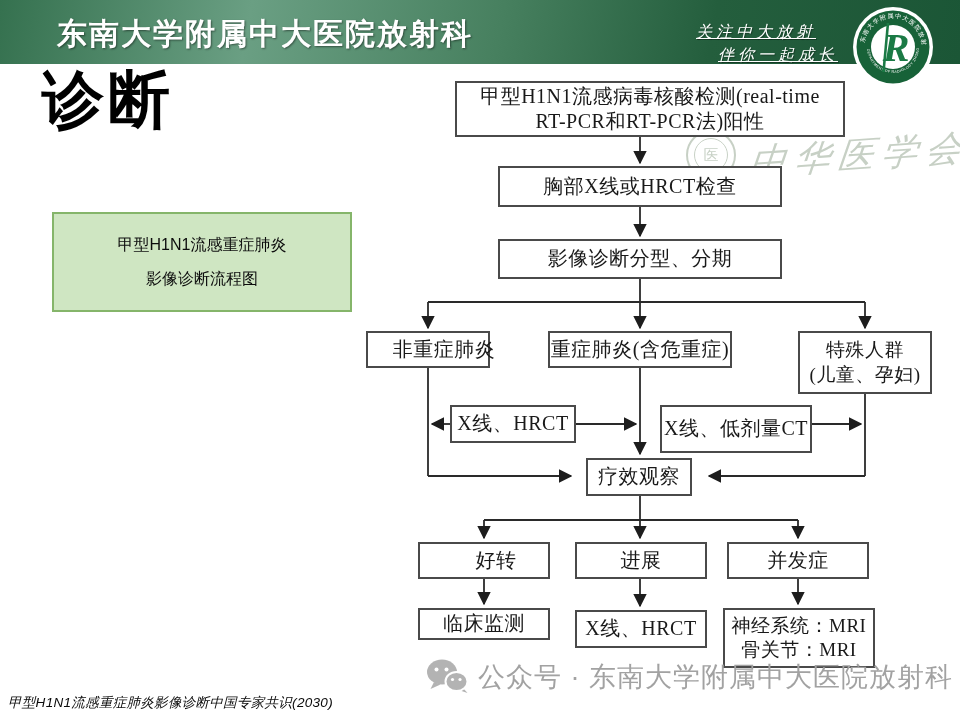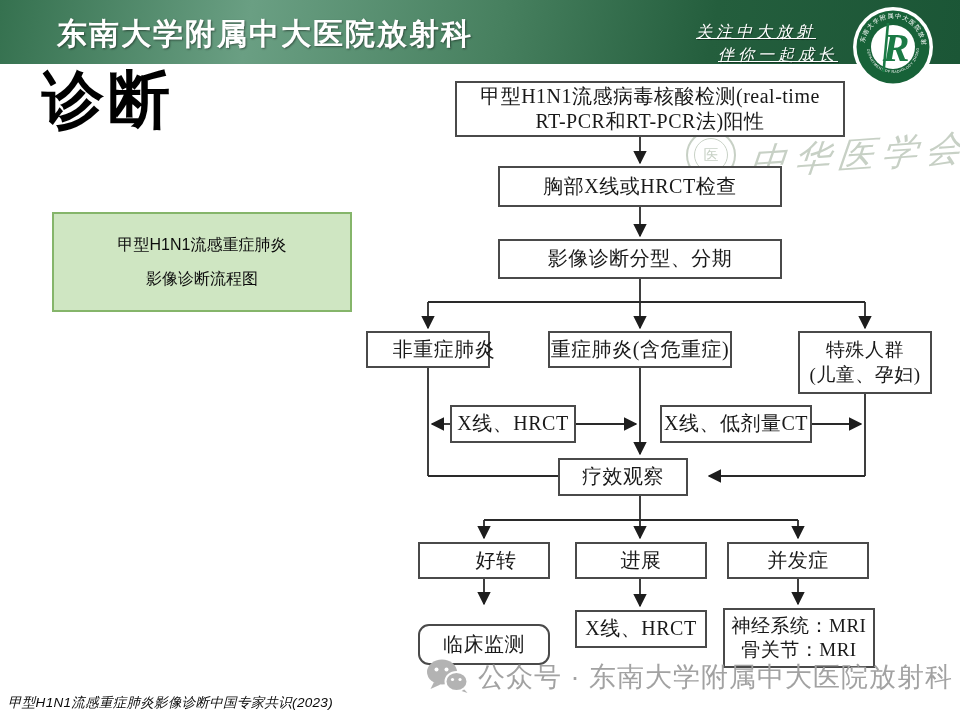--- a/index.html
+++ b/index.html
@@ -40,26 +40,26 @@
         display:flex;flex-direction:column;align-items:center;justify-content:center;
         font-family:"Liberation Serif","DejaVu Serif",serif;font-size:20px;color:#191919;
         line-height:1.28;text-align:center;z-index:2;letter-spacing:.5px;white-space:nowrap;}
   #n-pcr{left:455px;top:81px;width:390px;height:56px;justify-content:flex-end;}
   #n-chest{left:498px;top:166px;width:284px;height:41px;}
   #n-dx{left:498px;top:239px;width:284px;height:40px;}
   #n-nonsevere{left:366px;top:331px;width:124px;height:37px;padding-left:32px;}
   #n-severe{left:548px;top:331px;width:184px;height:37px;}
   #n-special{left:798px;top:331px;width:134px;height:63px;font-size:19px;}
   #n-hrct1{left:450px;top:405px;width:126px;height:38px;}
-  #n-ldct{left:660px;top:405px;width:152px;height:38px;}
-  #n-followup{left:558px;top:458px;width:130px;height:38px;text-align:right;}
+  #n-ldct{left:660px;top:405px;width:152px;height:48px;}
+  #n-followup{left:586px;top:458px;width:106px;height:38px;text-align:right;}
   #n-improve{left:418px;top:542px;width:132px;height:37px;padding-left:24px;}
   #n-progress{left:575px;top:542px;width:132px;height:37px;}
   #n-comp{left:727px;top:542px;width:142px;height:37px;}
-  #n-monitor{left:418px;top:624px;width:132px;height:41px;border-radius:11px;}
+  #n-monitor{left:418px;top:608px;width:132px;height:32px;}
   #n-hrct2{left:575px;top:610px;width:132px;height:38px;}
   #n-mri{left:723px;top:608px;width:152px;height:60px;font-size:19px;}
 
   
   .footnote{position:absolute;left:8px;top:694px;font-size:13.5px;font-style:italic;color:#0a0a0a;
             font-family:"Liberation Sans","DejaVu Sans",sans-serif;letter-spacing:.3px;z-index:3;}
   .wechat-wm{position:absolute;left:426px;top:658px;display:flex;align-items:center;gap:8px;
              color:#a2a2a2;z-index:3;}
   .wechat-text{font-size:27px;letter-spacing:1px;}
 </style>
@@ -161,21 +161,21 @@
   <div class="node" id="n-improve">好转</div>
   <div class="node" id="n-progress">进展</div>
   <div class="node" id="n-comp">并发症</div>
   <div class="node" id="n-monitor">临床监测</div>
   <div class="node" id="n-hrct2">X线、HRCT</div>
   <div class="node" id="n-mri">
     <span>神经系统：MRI</span>
     <span>骨关节：MRI</span>
   </div>
 
-  <div class="footnote">甲型H1N1流感重症肺炎影像诊断中国专家共识(2023)</div>
+  <div class="footnote">甲型H1N1流感重症肺炎影像诊断中国专家共识(2030)</div>
 
   <div class="wechat-wm">
     <svg width="44" height="38" viewBox="0 0 44 38">
       <path d="M8 24 L4.5 31 L14.5 26.5 z" fill="#b3b3b3"></path>
       <ellipse cx="16" cy="14" rx="15" ry="12.5" fill="#b3b3b3"></ellipse>
       <circle cx="10.5" cy="11.5" r="2" fill="#ffffff"></circle>
       <circle cx="20.5" cy="11.5" r="2" fill="#ffffff"></circle>
       <path d="M37 30 L41.5 35 L32.5 32 z" fill="#b3b3b3"></path>
       <ellipse cx="30.5" cy="23.5" rx="11" ry="9.5" fill="#b3b3b3" stroke="#ffffff" stroke-width="2"></ellipse>
       <circle cx="26.5" cy="21.5" r="1.6" fill="#ffffff"></circle>

